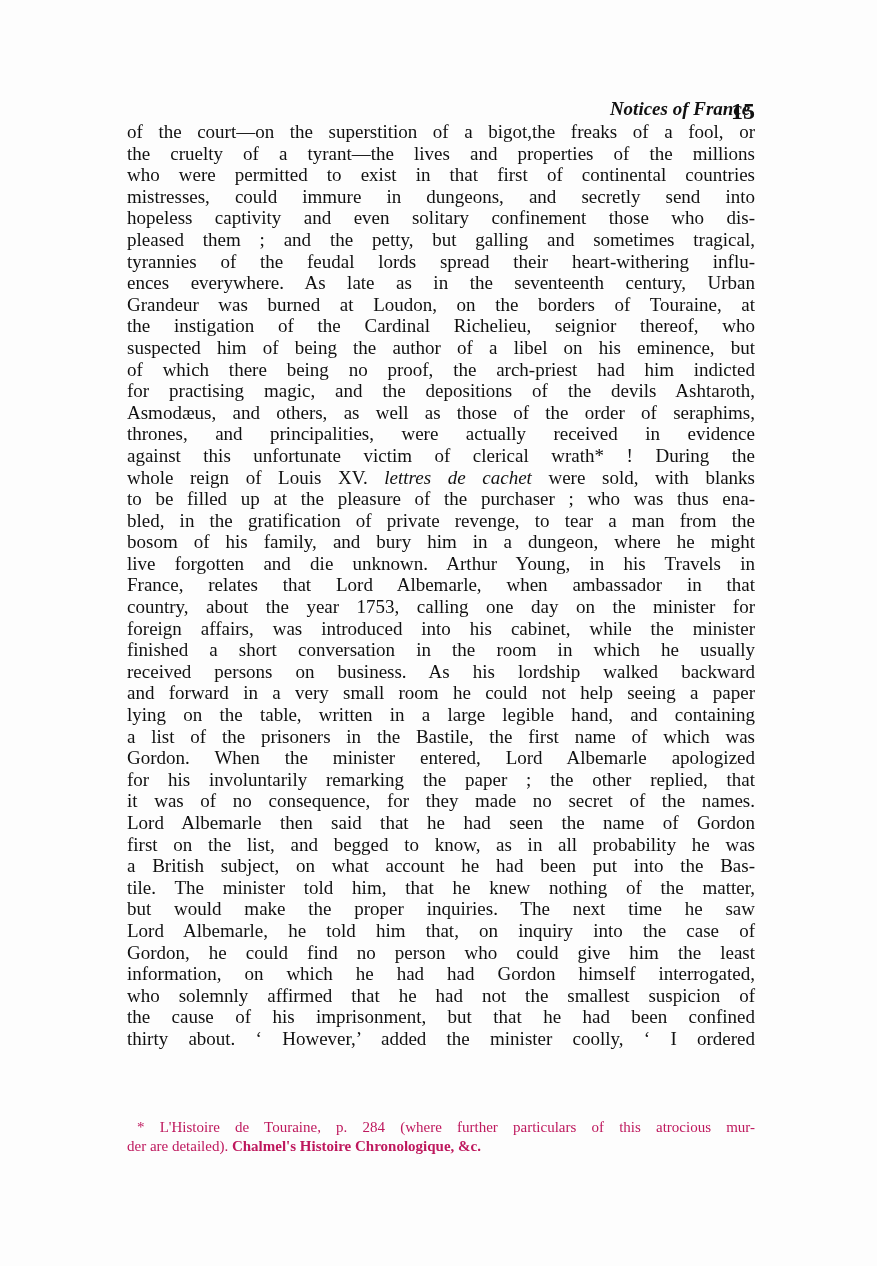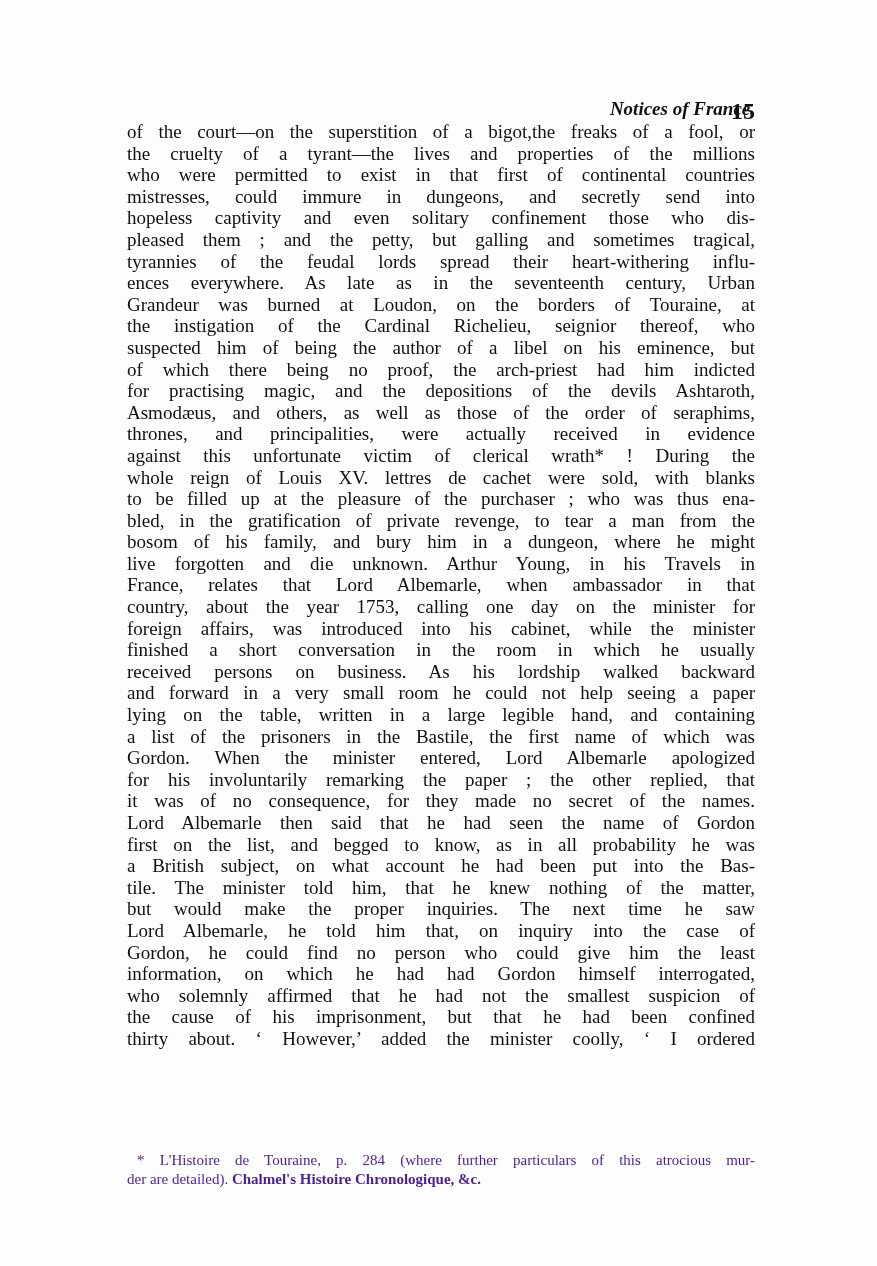--- a/index.html
+++ b/index.html
@@ -14,24 +14,24 @@
     font-style: italic; font-weight: bold; font-size: 19px; top: 2px;
   }
   .page-number {
     position: absolute; right: 0; top: 2px; font-weight: bold; font-size: 24px;
   }
   .body-text {
     position: absolute; top: 121px; left: 127px; width: 628px;
     font-family: "Liberation Serif", serif; font-size: 19px; line-height: 21.6px; color: #111;
   }
   .line { display: block; white-space: nowrap; text-align: justify; text-align-last: justify; height: 21.6px; }
-  .line .it { }
+  .line .it { font-style: italic; }
   .footnote {
     position: absolute; top: 1118px; left: 127px; width: 628px;
-    font-family: "Liberation Serif", serif; font-size: 15px; line-height: 19px; color: #4c1d95; margin-top: 33px;
+    font-family: "Liberation Serif", serif; font-size: 15px; line-height: 19px; color: #be185d;
   }
   .fn-line { display: block; white-space: nowrap; }
   .fn-line.first { text-indent: 10px; text-align: justify; text-align-last: justify; }
   .fn-bold { font-weight: bold; }
 </style>
 </head>
 <body>
 
 <div class="page">
 

